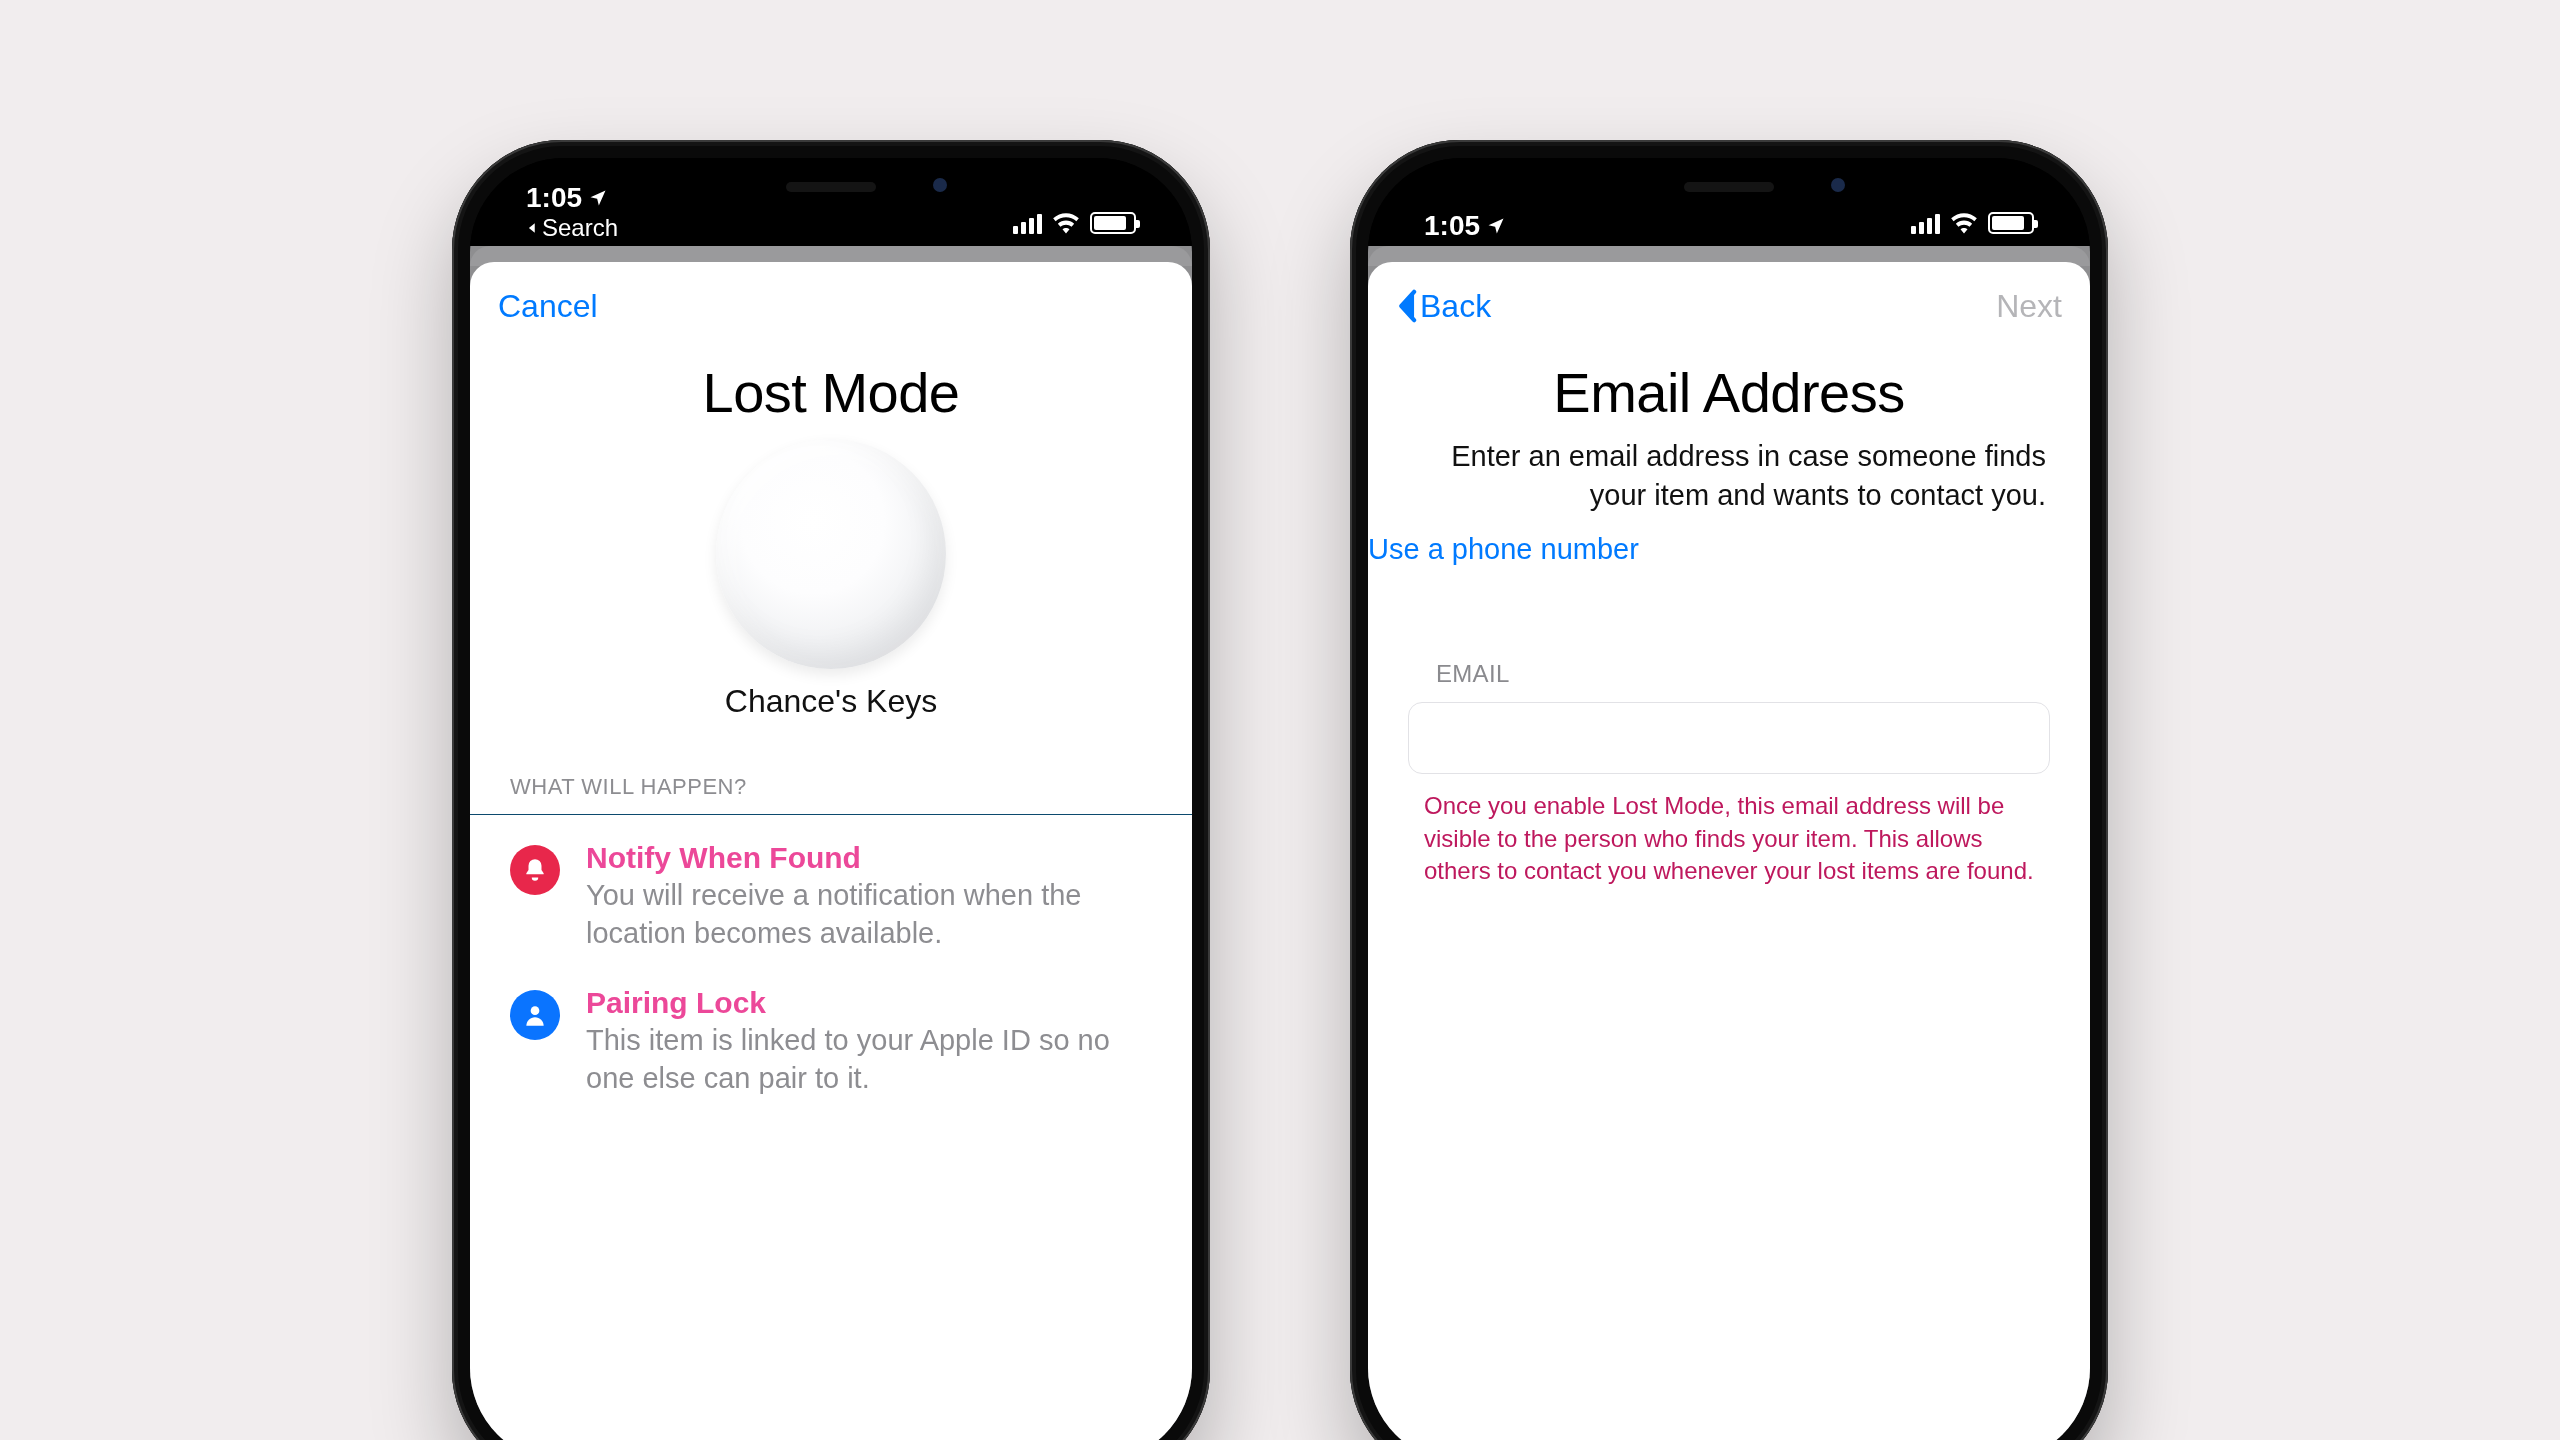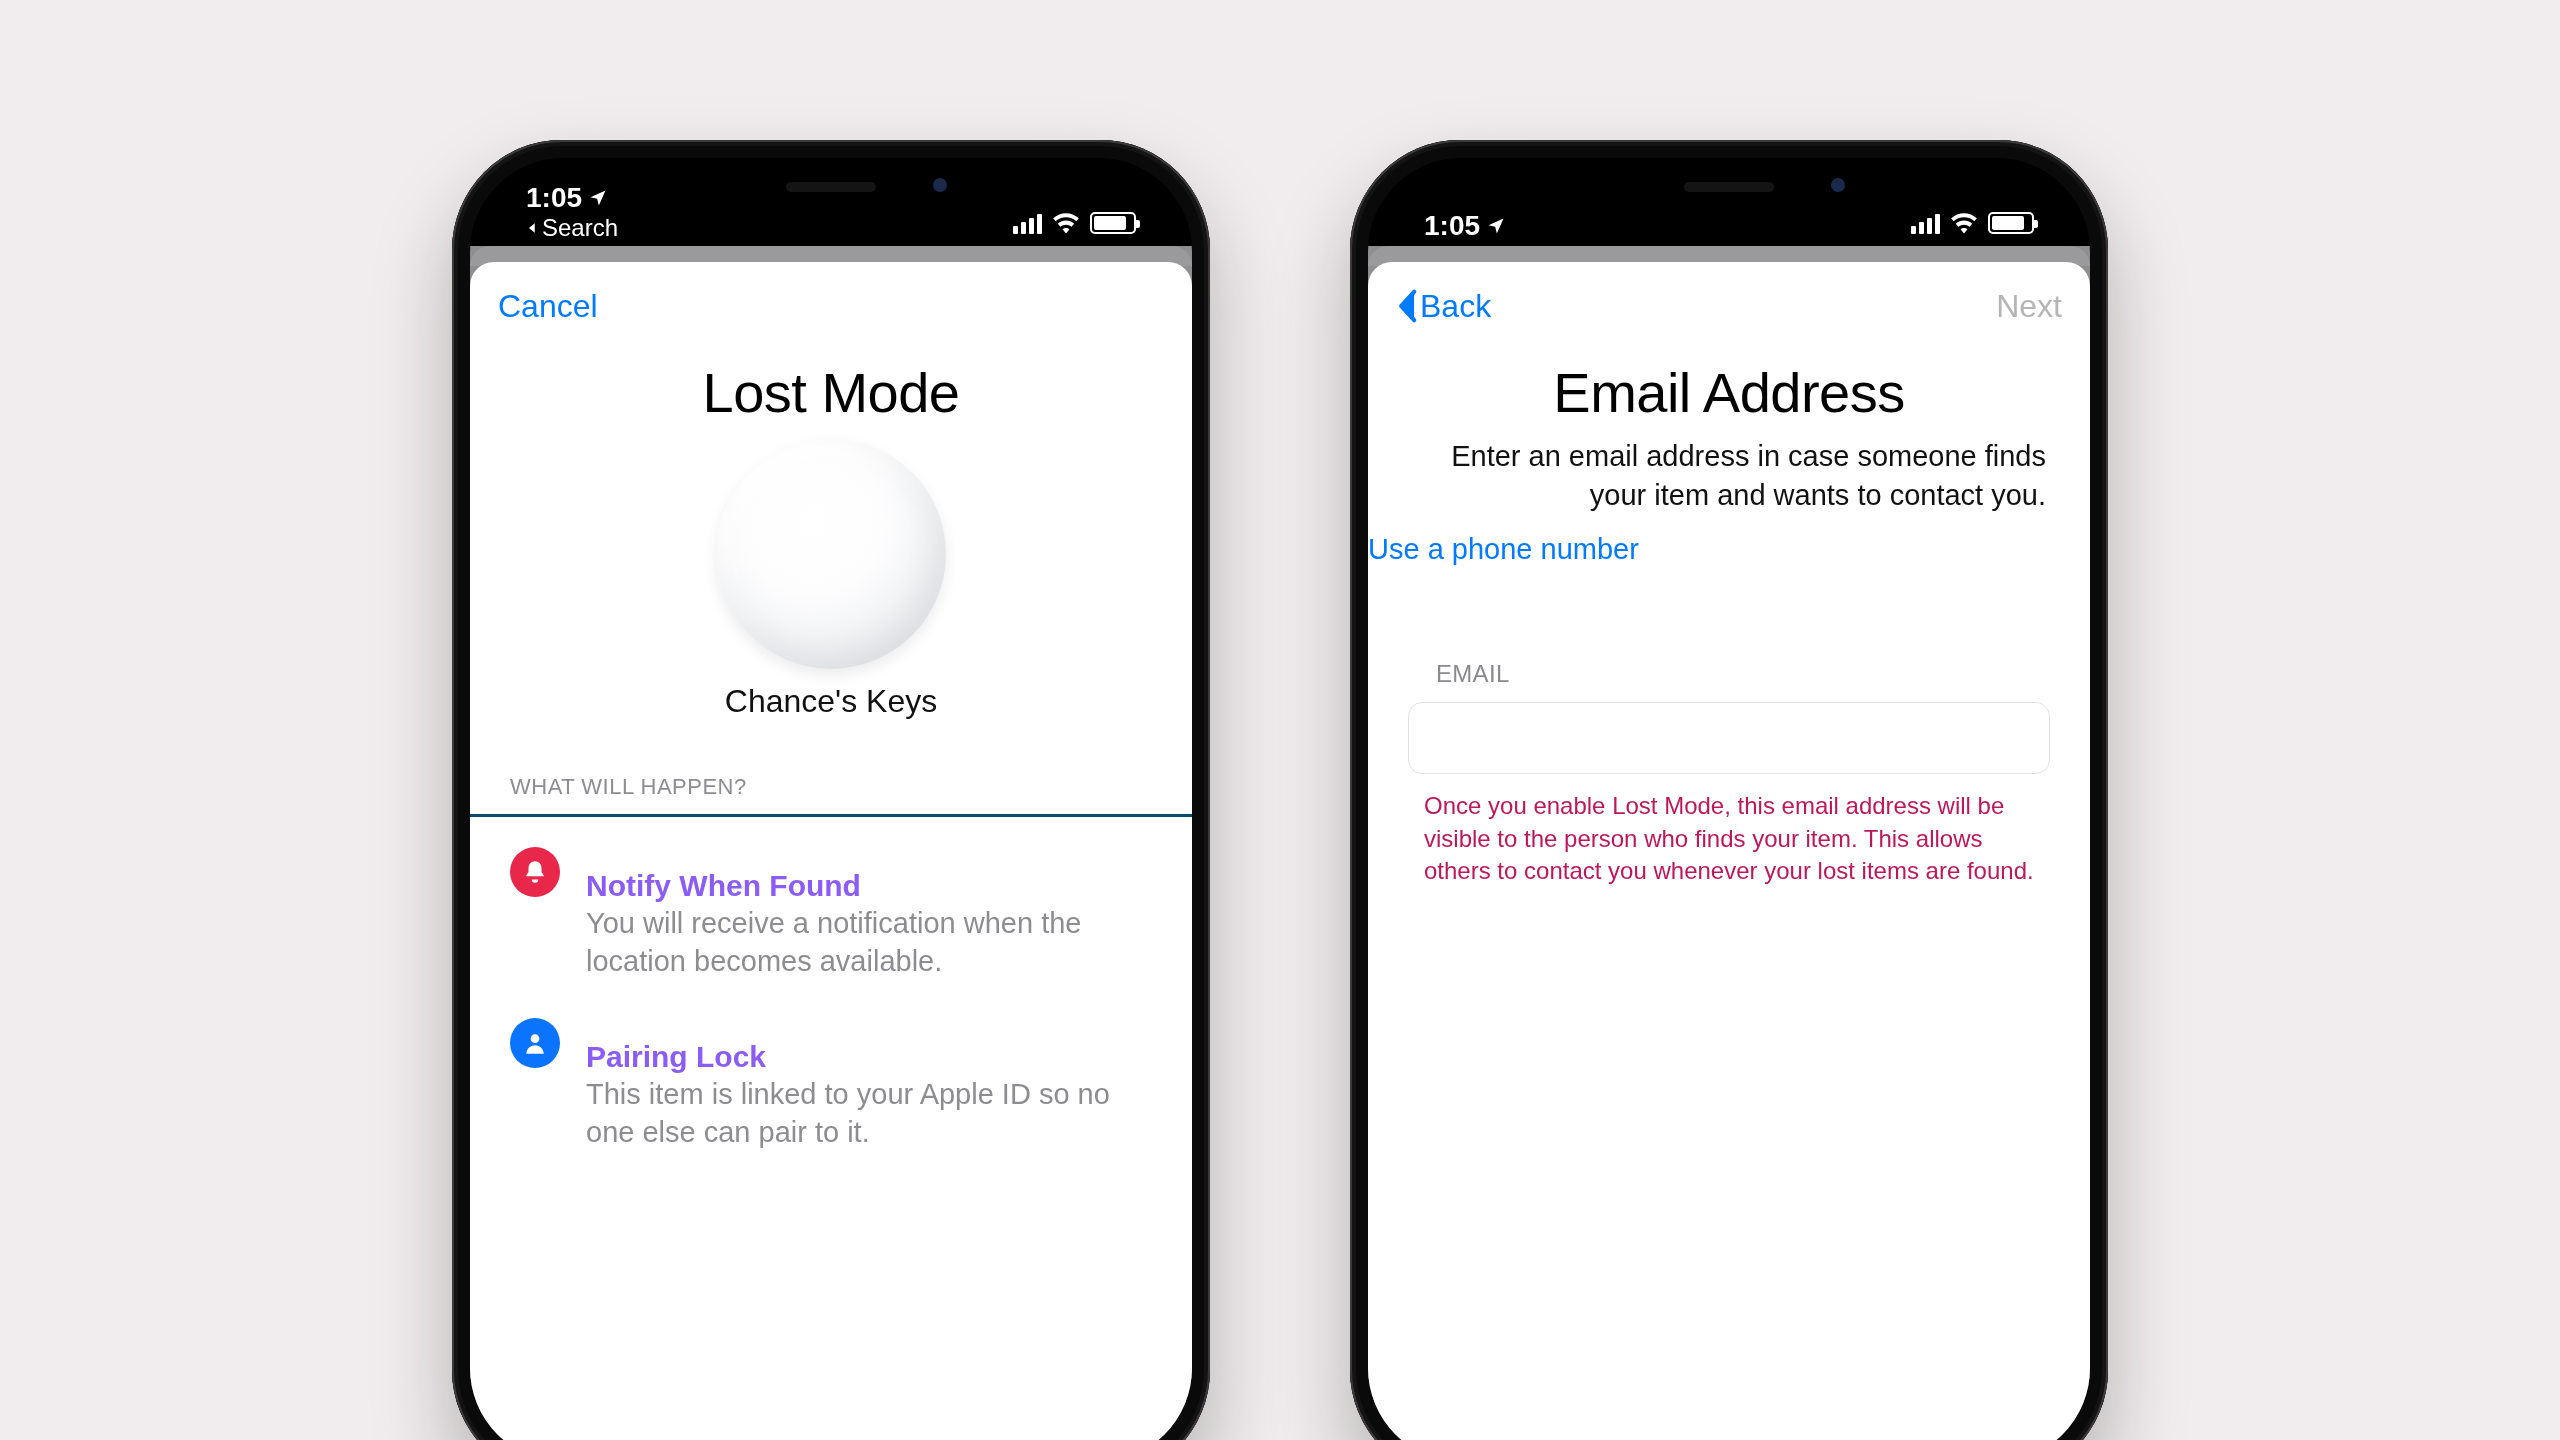--- a/index.html
+++ b/index.html
@@ -163,41 +163,41 @@
     font-weight:400;
     color:#111;
     margin-bottom:54px;
   }
 
   .section-header{
     font-size:22px;
     color:#8d8d91;
     letter-spacing:0.5px;
     padding:0 40px 14px 40px;
-    border-bottom:3px solid #0c4a6e;
+    border-bottom:1px solid #0c4a6e;
     margin: 0 0 26px 0;
   }
 
   .bullet{
     display:flex;
     gap:26px;
     padding:0 40px 34px 40px;
   }
   .bullet .icon{
     width:50px; height:50px; border-radius:50%;
     flex:0 0 50px;
     display:flex; align-items:center; justify-content:center;
     margin-top:4px;
   }
   .bullet .icon svg{width:26px;height:26px;fill:#fff;}
   .ic-red{background:#e8274b;}
   .ic-blue{background:#0a74ff;}
   .ic-green{background:#31c75a;}
   .bullet-body{flex:1;}
-  .bullet-title{font-size:30px; font-weight:600; color:#8b5cf6; margin-bottom:2px;margin-top:26px;}
+  .bullet-title{font-size:30px; font-weight:600; color:#ec4899; margin-bottom:2px;}
   .bullet-desc{font-size:29px; color:#8d8d91; line-height:1.3;}
 
   
   .subtext{
     text-align:right;
     font-size:29px;
     color:#111;
     line-height:1.35;
     padding:0 44px;
     margin-top:12px;

